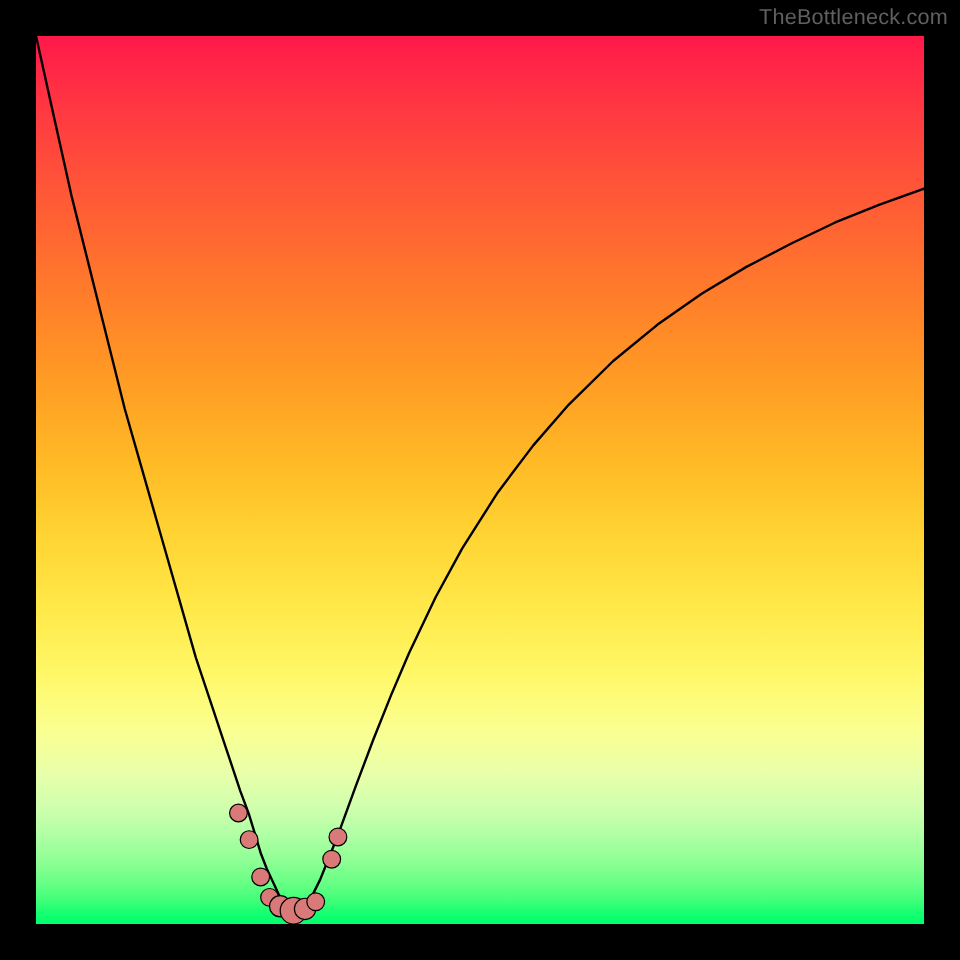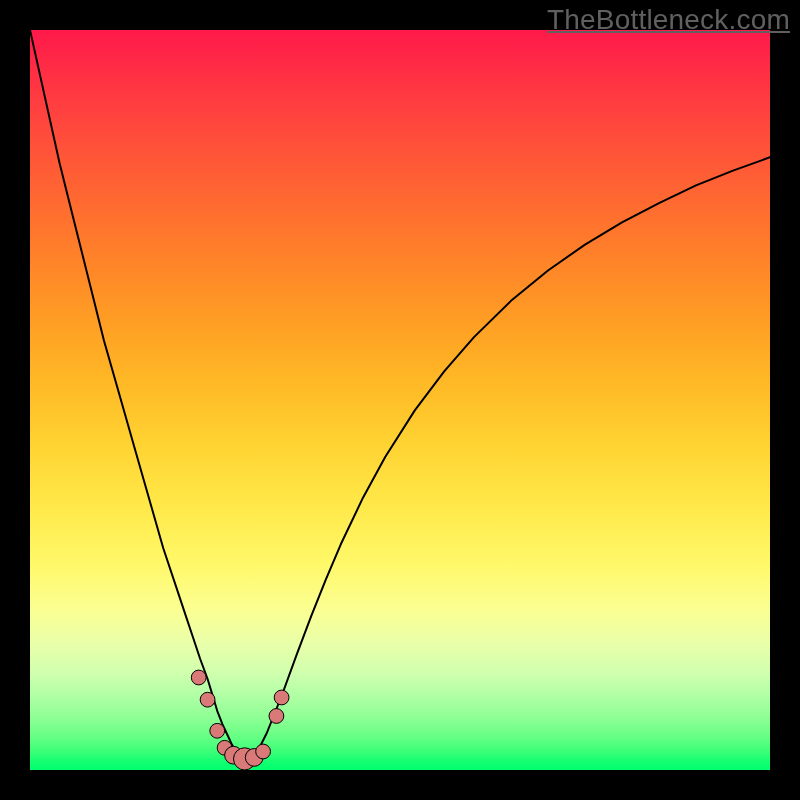--- a/index.html
+++ b/index.html
@@ -51,25 +51,24 @@
     left: 0;
     top: 0;
     width: 740px;
     height: 740px;
   }
   .attribution {
     position: absolute;
     top: 4px;
     right: 10px;
     color: #606060;
-    font-size: 28px;
+    font-size: 18px;
     font-weight: 500;
     letter-spacing: 0.2px;
     user-select: none;
-    text-decoration: underline;
   }
 </style>
 </head>
 <body>
 
 <div class="frame">
   <div class="plot-area">
     <svg viewBox="0 0 740 740" preserveAspectRatio="none">
       <path id="left-branch-path" fill="none" stroke="#000000" stroke-width="2" stroke-linecap="round" stroke-linejoin="round" d="M0.00 0.00 L14.80 66.60 L29.60 133.20 L44.40 192.40 L59.20 251.60 L74.00 310.80 L88.80 362.60 L103.60 414.40 L118.40 466.20 L133.20 518.00 L148.00 562.40 L155.40 584.60 L162.80 606.80 L170.20 629.00 L177.60 648.98 L182.78 666.00 L187.22 680.80 L192.40 694.12 L197.58 705.22 L202.02 714.84 L207.20 722.98 L214.60 734.08"></path>
       <path id="right-branch-path" fill="none" stroke="#000000" stroke-width="2" stroke-linecap="round" stroke-linejoin="round" d="M222.00 732.60 L236.80 703.00 L251.60 666.00 L266.40 625.30 L281.20 586.08 L296.00 549.08 L310.80 514.30 L333.00 467.68 L355.20 426.98 L384.80 380.36 L414.40 341.14 L444.00 307.10 L481.00 270.84 L518.00 240.50 L555.00 214.60 L592.00 192.40 L629.00 173.16 L666.00 155.40 L703.00 140.60 L740.00 127.28"></path>

